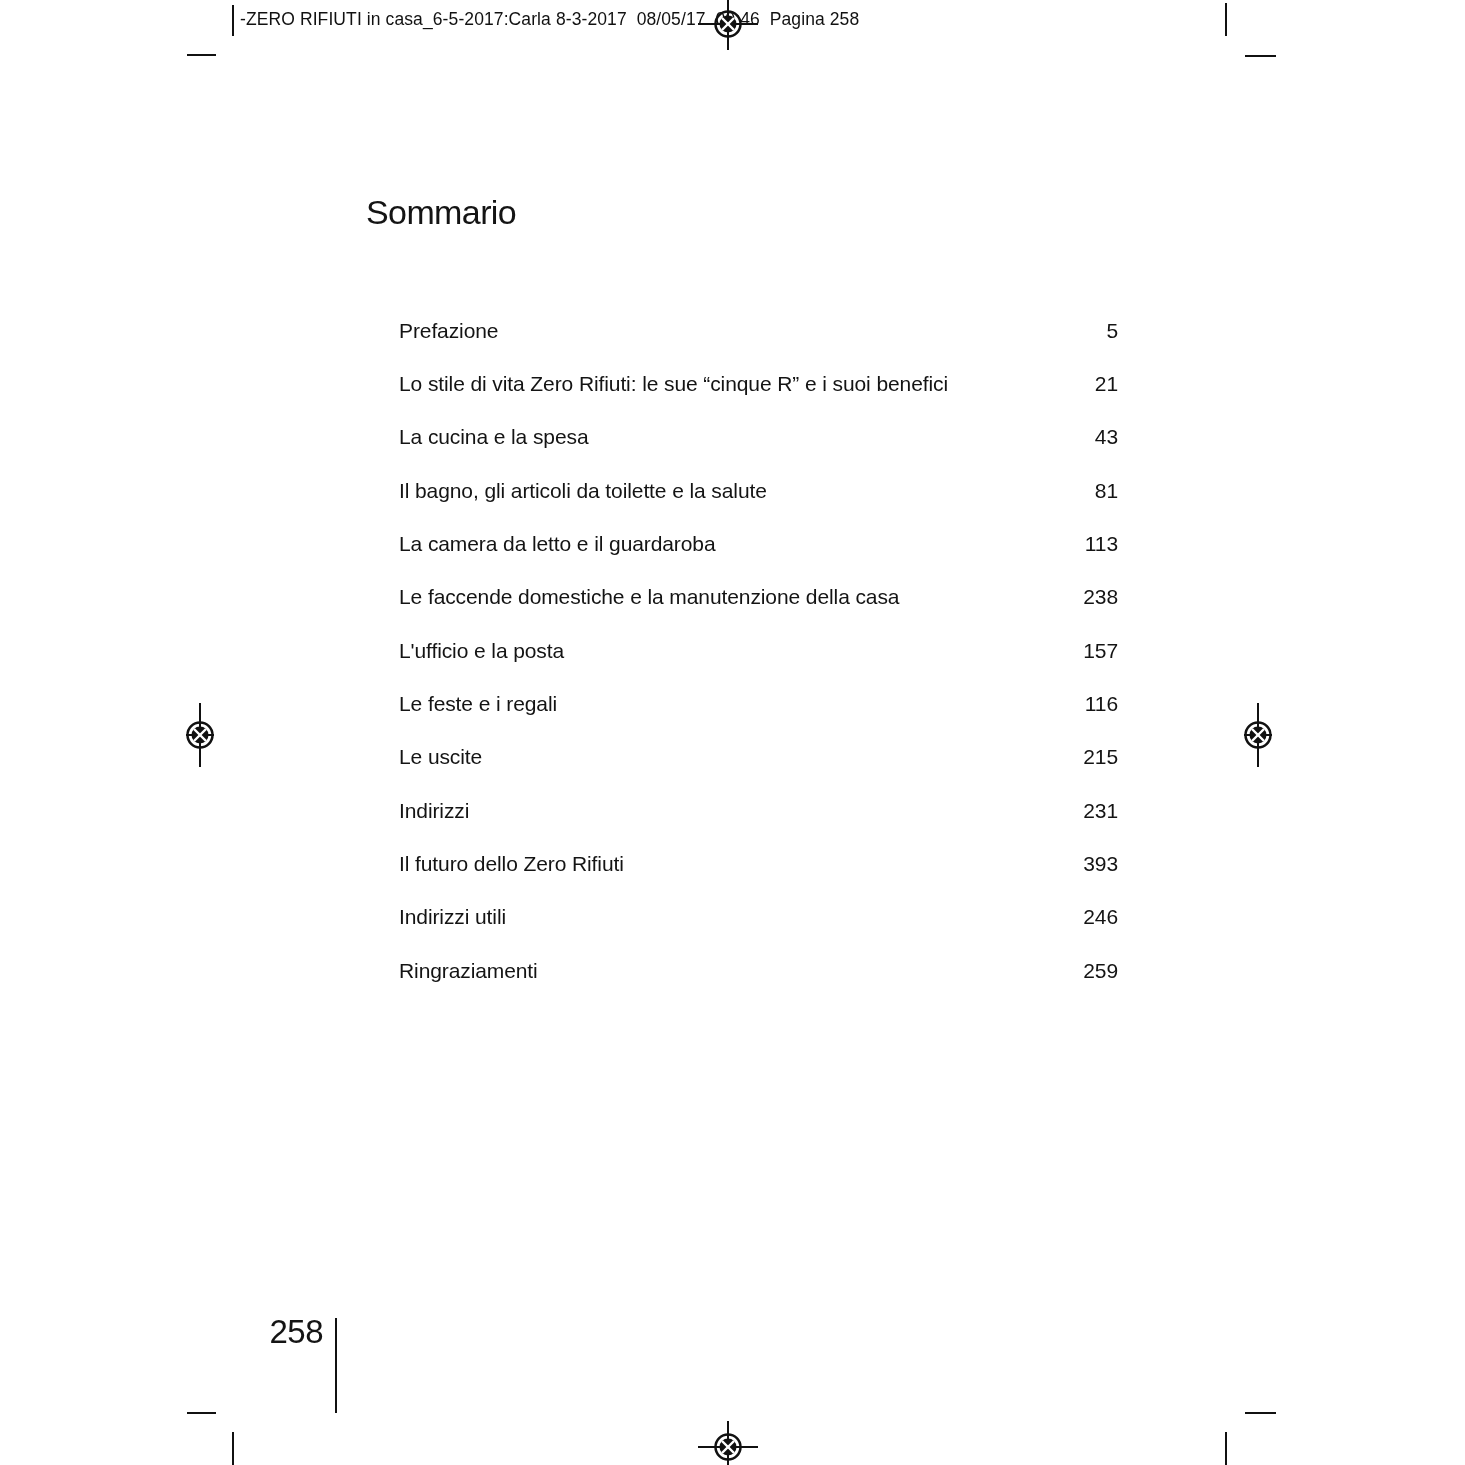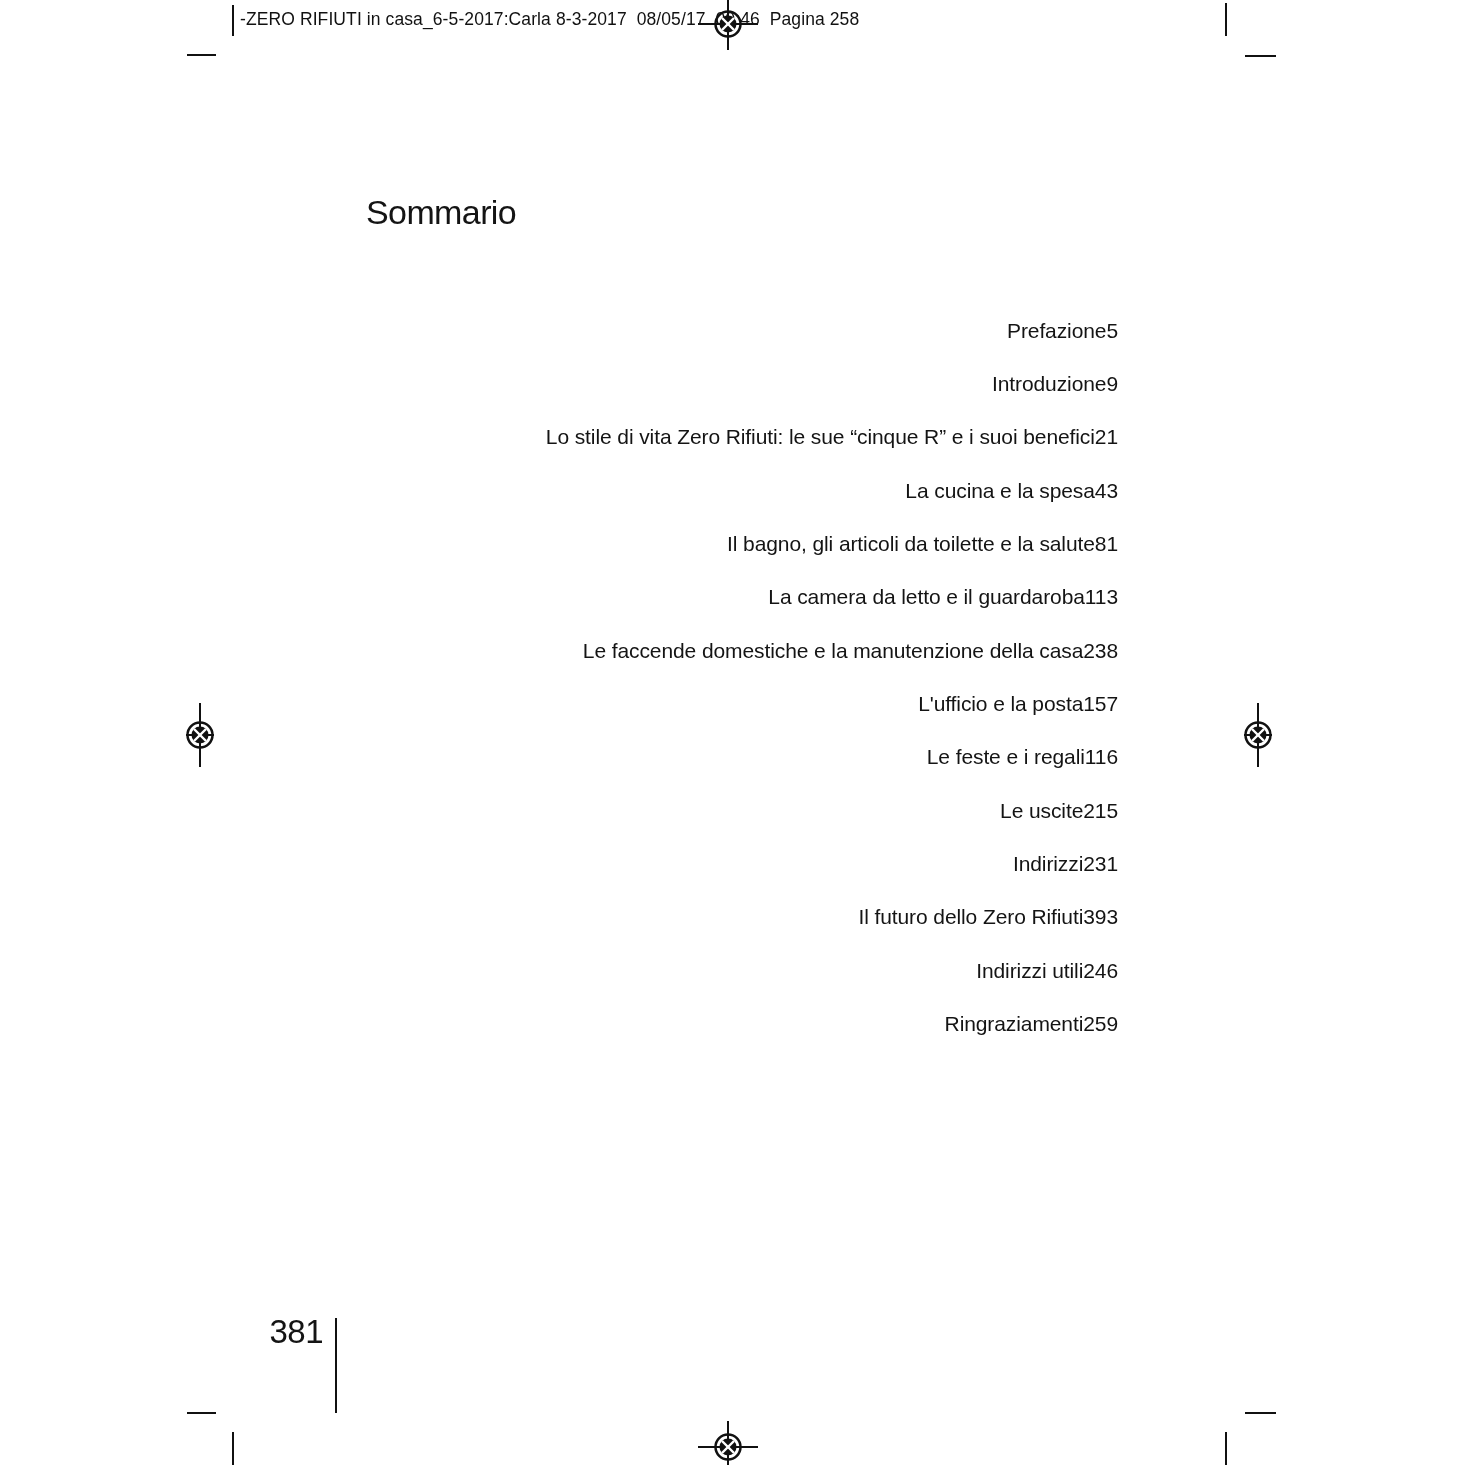--- a/index.html
+++ b/index.html
@@ -58,24 +58,25 @@
 
   .toc {
     position: absolute;
     left: 353px;
     top: 304px;
     width: 765px;
   }
   .toc-row {
     height: 53.35px;
     display: flex;
-    justify-content: flex-end;
+    justify-content: space-between;
     align-items: center;
     font-size: 21px;
     letter-spacing: -0.1px;
+    margin-left: 46px;
   }
   .toc-label { white-space: nowrap; }
   .toc-page  { white-space: nowrap; }
 
   .folio {
     position: absolute;
     left: 240px;
     top: 1313px;
     width: 83px;
     text-align: right;
@@ -138,24 +139,20 @@
   </svg>
 
   <div class="doc-title">Sommario</div>
 
   <div class="toc">
     <div class="toc-row">
       <span class="toc-label">Prefazione</span>
       <span class="toc-page">5</span>
     </div>
     <div class="toc-row">
-      <span class="toc-label">Introduzione</span>
-      <span class="toc-page">9</span>
-    </div>
-    <div class="toc-row">
       <span class="toc-label">Lo stile di vita Zero Rifiuti: le sue “cinque R” e i suoi benefici</span>
       <span class="toc-page">21</span>
     </div>
     <div class="toc-row">
       <span class="toc-label">La cucina e la spesa</span>
       <span class="toc-page">43</span>
     </div>
     <div class="toc-row">
       <span class="toc-label">Il bagno, gli articoli da toilette e la salute</span>
       <span class="toc-page">81</span>
@@ -191,15 +188,15 @@
     <div class="toc-row">
       <span class="toc-label">Indirizzi utili</span>
       <span class="toc-page">246</span>
     </div>
     <div class="toc-row">
       <span class="toc-label">Ringraziamenti</span>
       <span class="toc-page">259</span>
     </div>
   </div>
 
-  <div class="folio">381</div>
+  <div class="folio">258</div>
 
 </div>
 
 </body></html>

